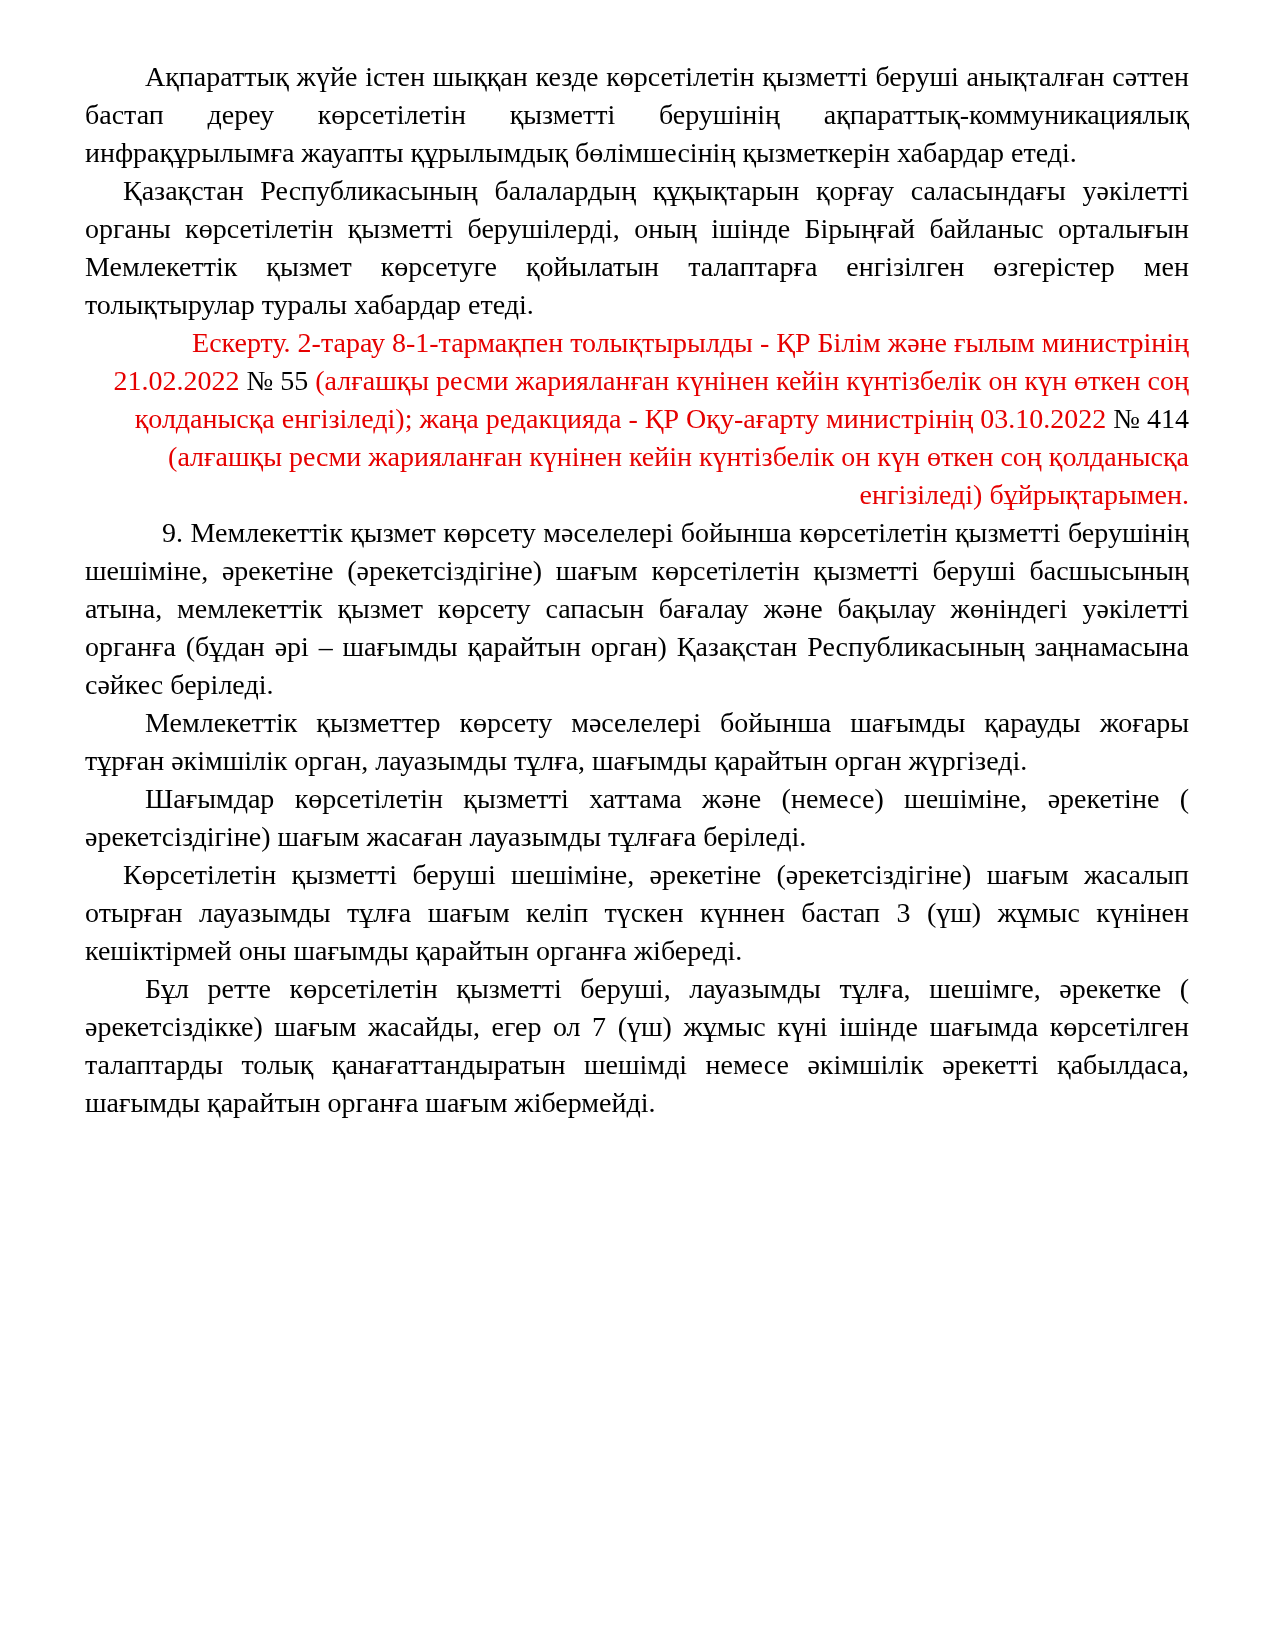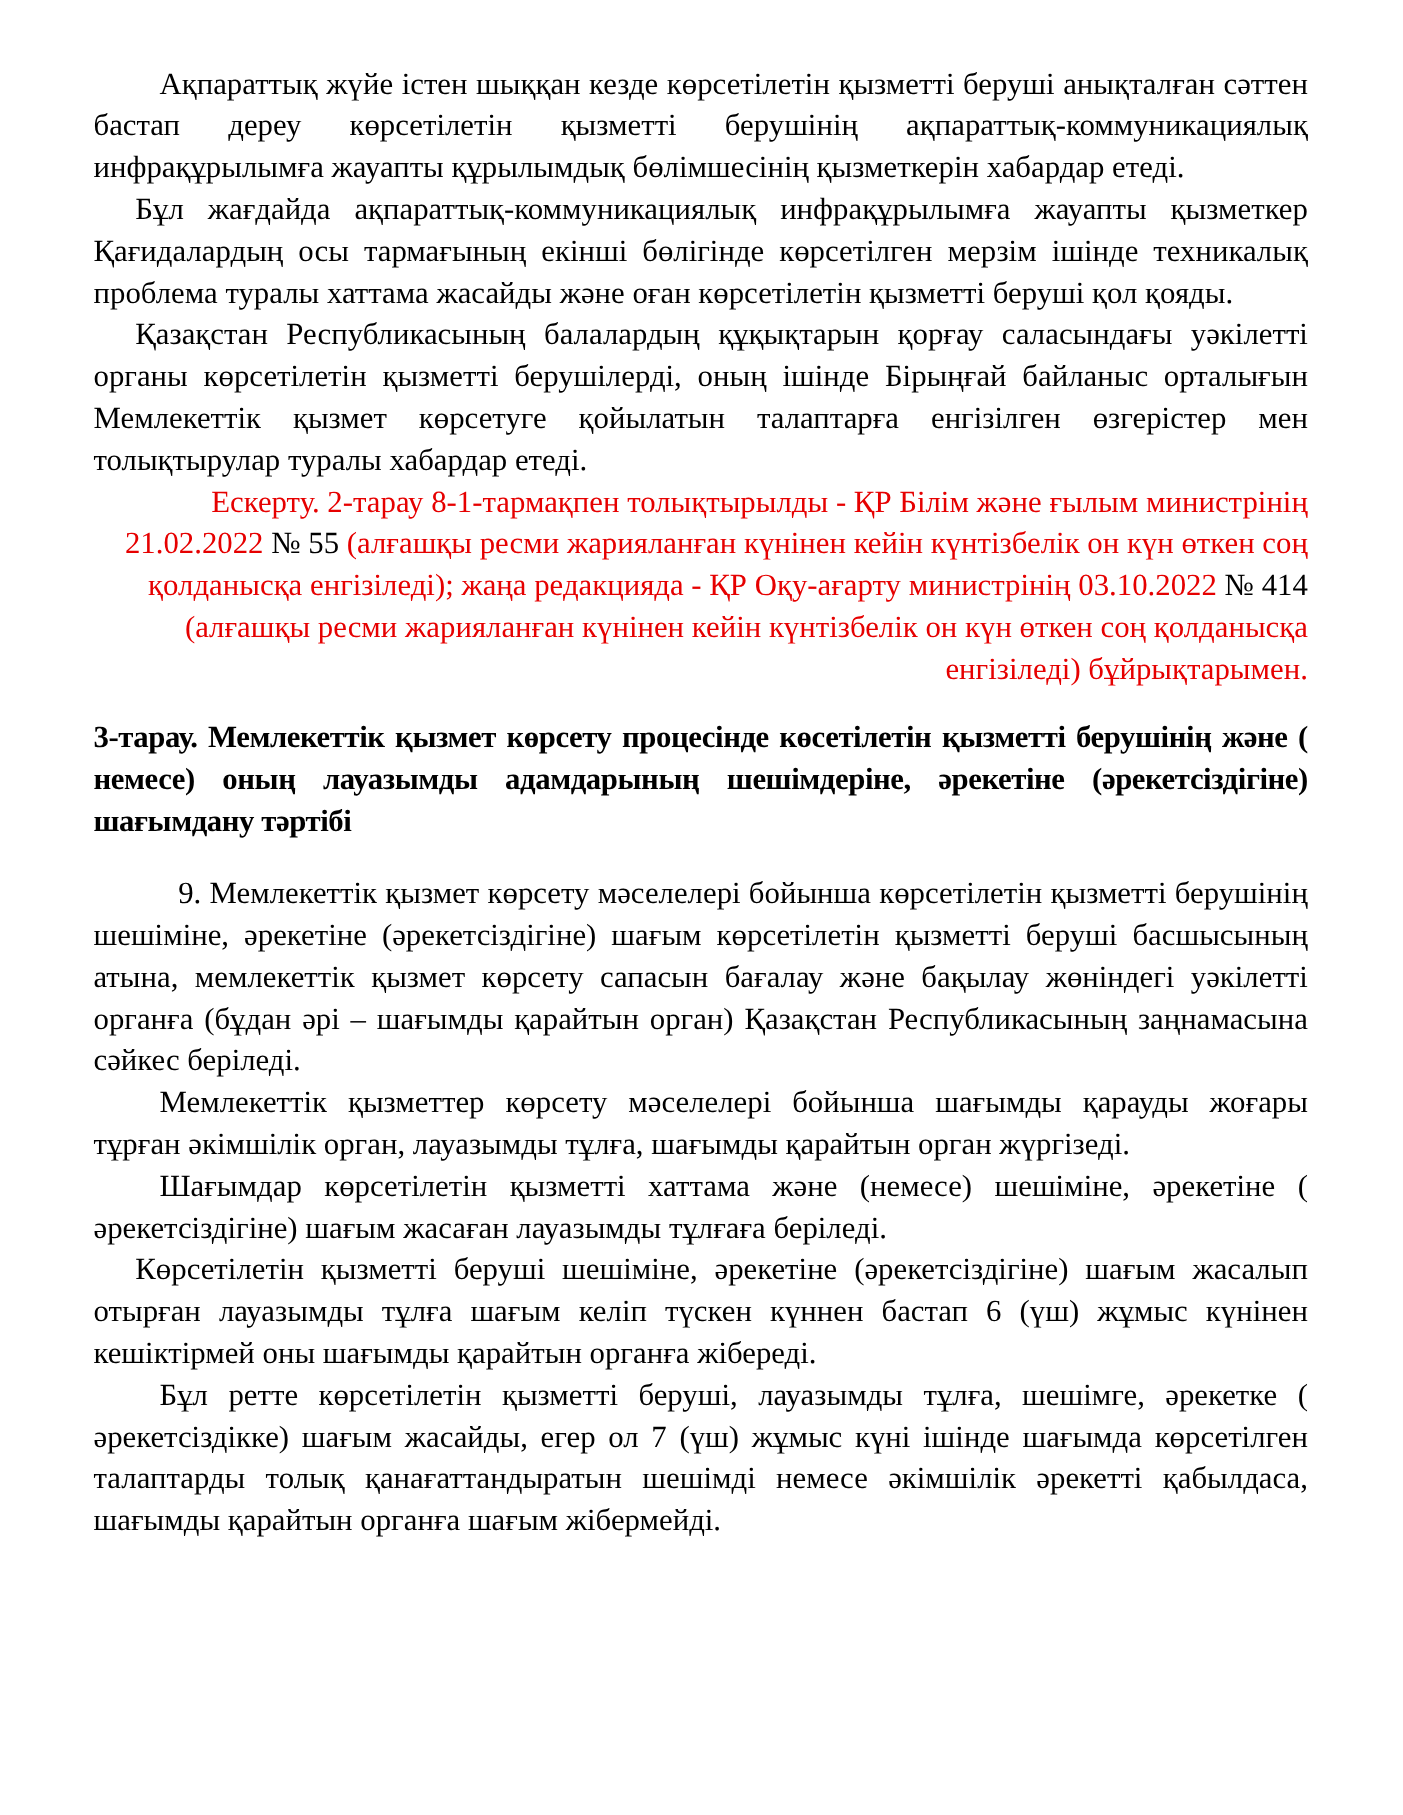--- a/index.html
+++ b/index.html
@@ -44,32 +44,30 @@
     text-indent: 0;
   }
 </style>
 </head>
 <body>
 
 <div class="page">
 
   <p class="para indent-md">Ақпараттық жүйе істен шыққан кезде көрсетілетін қызметті беруші анықталған сәттен бастап дереу көрсетілетін қызметті берушінің ақпараттық-коммуникациялық инфрақұрылымға жауапты құрылымдық бөлімшесінің қызметкерін хабардар етеді.</p>
 
-  <p class="para indent-sm">Бұл жағдайда ақпараттық-коммуникациялық инфрақұрылымға жауапты қызметкер Қағидалардың осы тармағының екінші бөлігінде көрсетілген мерзім ішінде техникалық проблема туралы хаттама жасайды және оған көрсетілетін қызметті беруші қол қояды.</p>
 
   <p class="para indent-sm">Қазақстан Республикасының балалардың құқықтарын қорғау саласындағы уәкілетті органы көрсетілетін қызметті берушілерді, оның ішінде Бірыңғай байланыс орталығын Мемлекеттік қызмет көрсетуге қойылатын талаптарға енгізілген өзгерістер мен толықтырулар туралы хабардар етеді.</p>
 
   <p class="note"><span class="red">Ескерту. 2-тарау 8-1-тармақпен толықтырылды - ҚР Білім және ғылым министрінің 21.02.2022 </span><span class="blk">№ 55</span><span class="red"> (алғашқы ресми жарияланған күнінен кейін күнтізбелік он күн өткен соң қолданысқа енгізіледі); жаңа редакцияда - ҚР Оқу-ағарту министрінің 03.10.2022 </span><span class="blk">№ 414</span><span class="red"> (алғашқы ресми жарияланған күнінен кейін күнтізбелік он күн өткен соң қолданысқа енгізіледі) бұйрықтарымен.</span></p>
 
-  <h2 class="chapter">3-тарау. Мемлекеттік қызмет көрсету процесінде көсетілетін қызметті берушінің және ( немесе) оның лауазымды адамдарының шешімдеріне, әрекетіне (әрекетсіздігіне) шағымдану тәртібі</h2>
 
   <p class="para indent-lg">9. Мемлекеттік қызмет көрсету мәселелері бойынша көрсетілетін қызметті берушінің шешіміне, әрекетіне (әрекетсіздігіне) шағым көрсетілетін қызметті беруші басшысының атына, мемлекеттік қызмет көрсету сапасын бағалау және бақылау жөніндегі уәкілетті органға (бұдан әрі – шағымды қарайтын орган) Қазақстан Республикасының заңнамасына сәйкес беріледі.</p>
 
   <p class="para indent-md">Мемлекеттік қызметтер көрсету мәселелері бойынша шағымды қарауды жоғары тұрған әкімшілік орган, лауазымды тұлға, шағымды қарайтын орган жүргізеді.</p>
 
   <p class="para indent-md">Шағымдар көрсетілетін қызметті хаттама және (немесе) шешіміне, әрекетіне ( әрекетсіздігіне) шағым жасаған лауазымды тұлғаға беріледі.</p>
 
-  <p class="para indent-sm">Көрсетілетін қызметті беруші шешіміне, әрекетіне (әрекетсіздігіне) шағым жасалып отырған лауазымды тұлға шағым келіп түскен күннен бастап 6 (үш) жұмыс күнінен кешіктірмей оны шағымды қарайтын органға жібереді.</p>
+  <p class="para indent-sm">Көрсетілетін қызметті беруші шешіміне, әрекетіне (әрекетсіздігіне) шағым жасалып отырған лауазымды тұлға шағым келіп түскен күннен бастап 3 (үш) жұмыс күнінен кешіктірмей оны шағымды қарайтын органға жібереді.</p>
 
   <p class="para indent-md">Бұл ретте көрсетілетін қызметті беруші, лауазымды тұлға, шешімге, әрекетке ( әрекетсіздікке) шағым жасайды, егер ол 7 (үш) жұмыс күні ішінде шағымда көрсетілген талаптарды толық қанағаттандыратын шешімді немесе әкімшілік әрекетті қабылдаса, шағымды қарайтын органға шағым жібермейді.</p>
 
 
 </div>
 
 </body></html>

